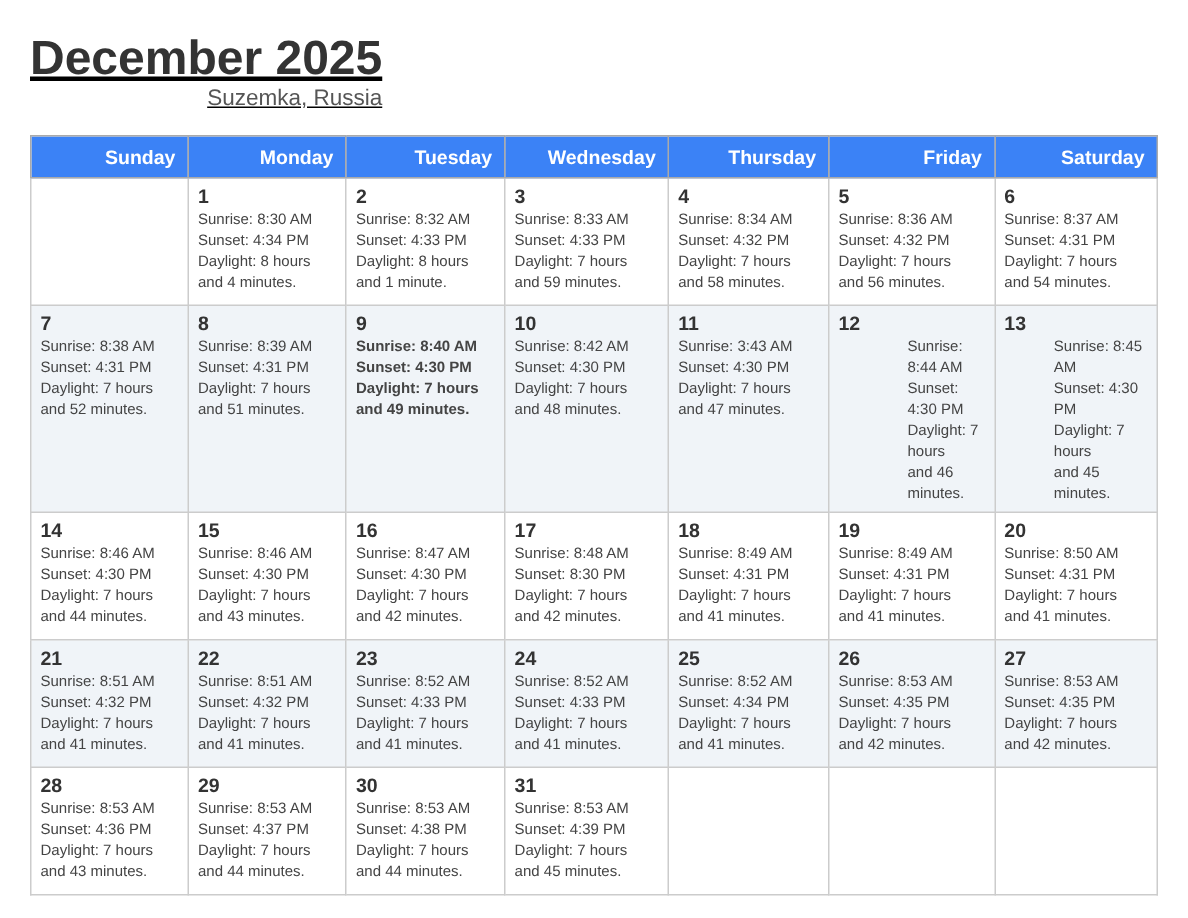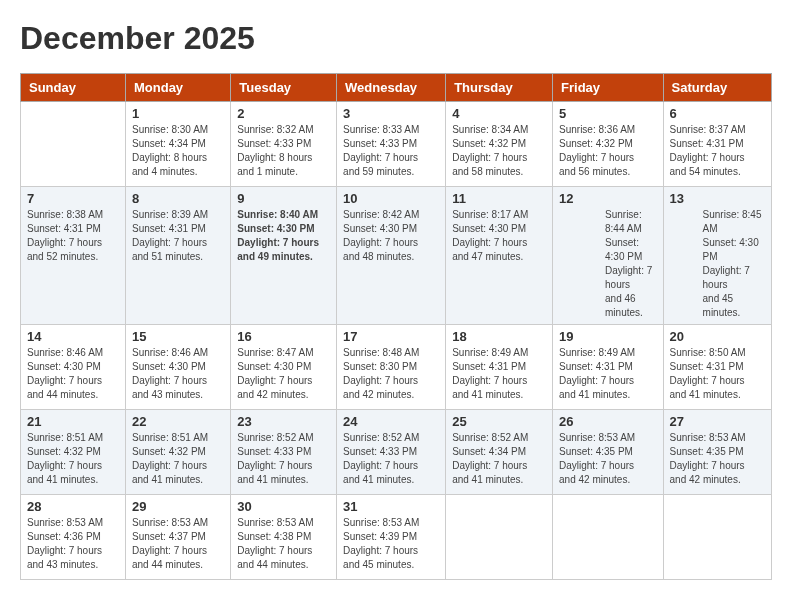--- a/index.html
+++ b/index.html
@@ -35,41 +35,42 @@
       font-weight: bold;
       color: #1a6faf;
     }
     .logo-icon {
       width: 28px;
       height: 28px;
       margin-right: 4px;
     }
     .title-block {
       text-align: right;
+      text-decoration: underline;
     }
     .month-title {
       font-size: 32px;
       font-weight: bold;
       color: #333;
     }
     .subtitle {
       font-size: 15px;
       color: #555;
     }
     .calendar {
       width: 100%;
       border-collapse: collapse;
     }
     .calendar th {
-      background-color: #c2410c;
+      background-color: #3b82f6;
       color: white;
       font-size: 13px;
       font-weight: bold;
       padding: 6px 8px;
-      text-align: left;
+      text-align: right;
       border: 1px solid #aaa;
     }
     .calendar td {
       vertical-align: top;
       border: 1px solid #ccc;
       padding: 4px 6px;
       width: 113px;
       min-height: 80px;
       font-size: 10.5px;
       color: #333;
@@ -96,20 +97,21 @@
       background-color: #f0f4f8;
     }
     .week-row td { height: 85px; }
   </style>
 </head>
 <body>
 
 <div class="header">
   <div class="title-block">
     <div class="month-title">December 2025</div>
+    <div class="subtitle">Suzemka, Russia</div>
   </div>
 </div>
 
 <table class="calendar">
   <thead>
     <tr>
     <th>Sunday</th>
         <th>Monday</th>
         <th>Tuesday</th>
         <th>Wednesday</th>
@@ -188,21 +190,21 @@
         </td>
         <td>
           <span class="day-number">10</span>
           <div class="day-info" style="white-space: pre-line;">Sunrise: 8:42 AM
 Sunset: 4:30 PM
 Daylight: 7 hours
 and 48 minutes.</div>
         </td>
         <td>
           <span class="day-number">11</span>
-          <div class="day-info" style="white-space: pre-line;">Sunrise: 8:17 AM
+          <div class="day-info" style="white-space: pre-line;">Sunrise: 3:43 AM
 Sunset: 4:30 PM
 Daylight: 7 hours
 and 47 minutes.</div>
         </td>
         <td>
           <span class="day-number">12</span>
           <div class="day-info" style="white-space: pre-line; margin-left: 46px;">Sunrise: 8:44 AM
 Sunset: 4:30 PM
 Daylight: 7 hours
 and 46 minutes.</div>

